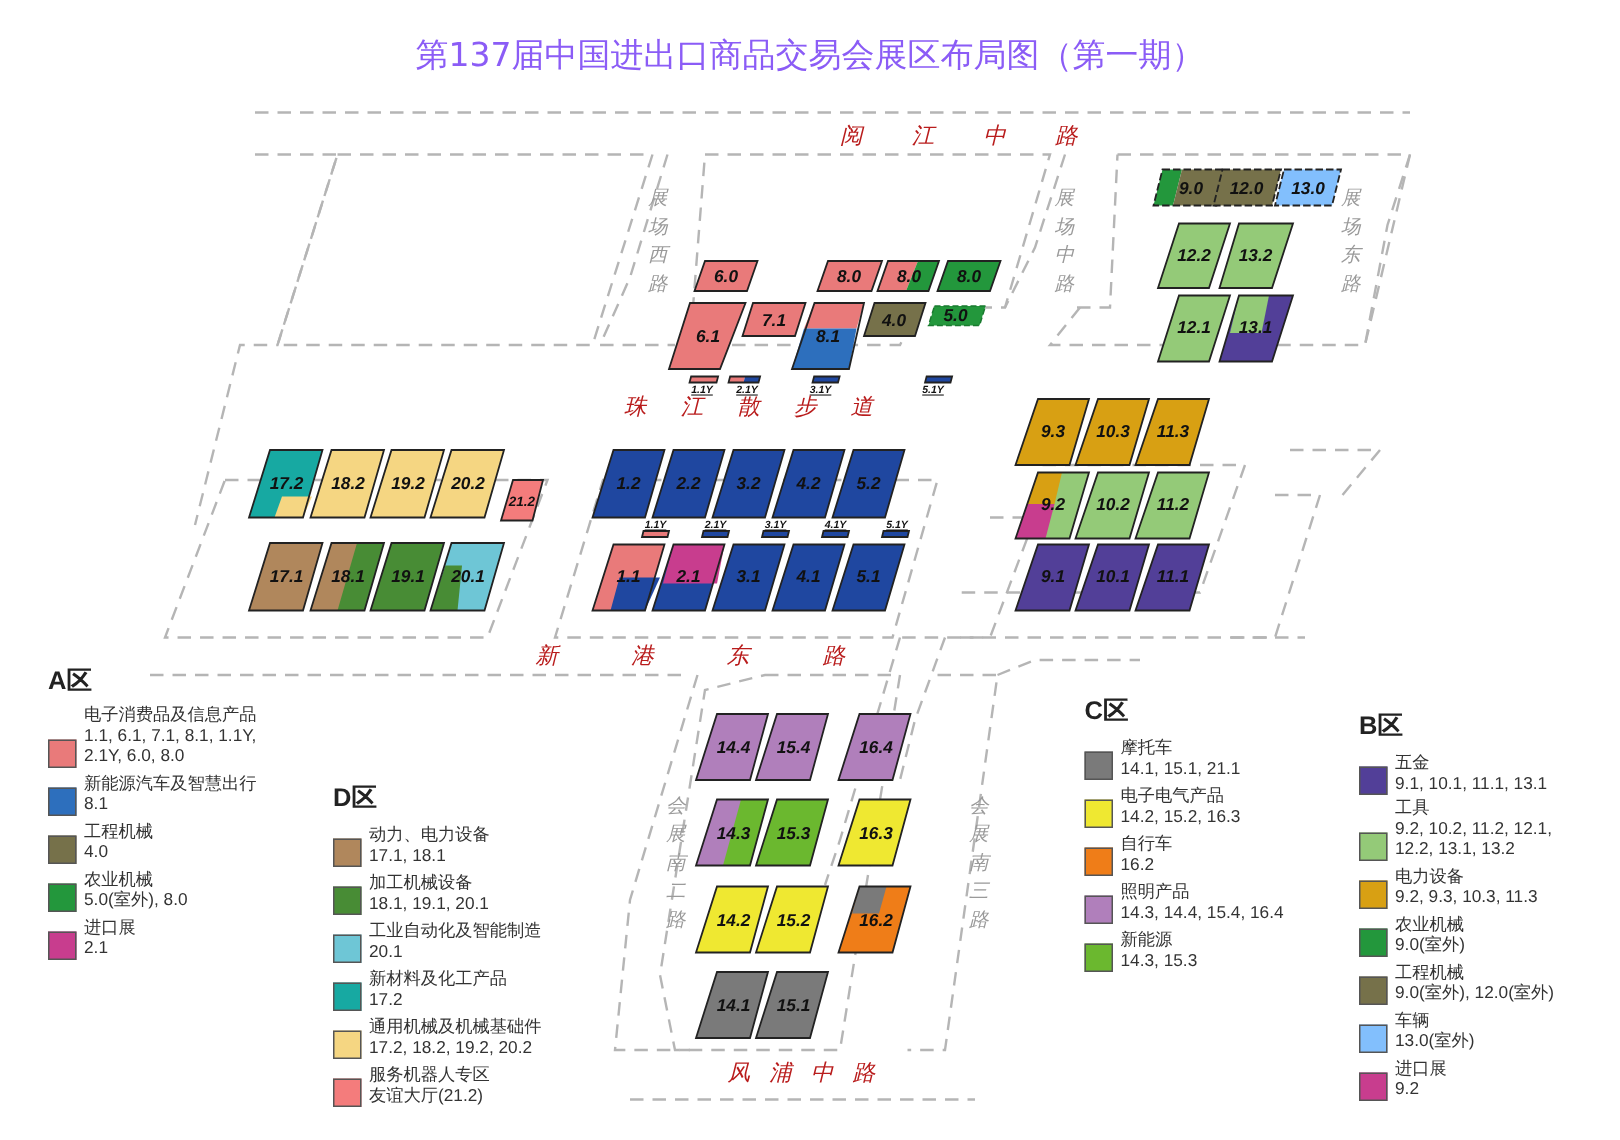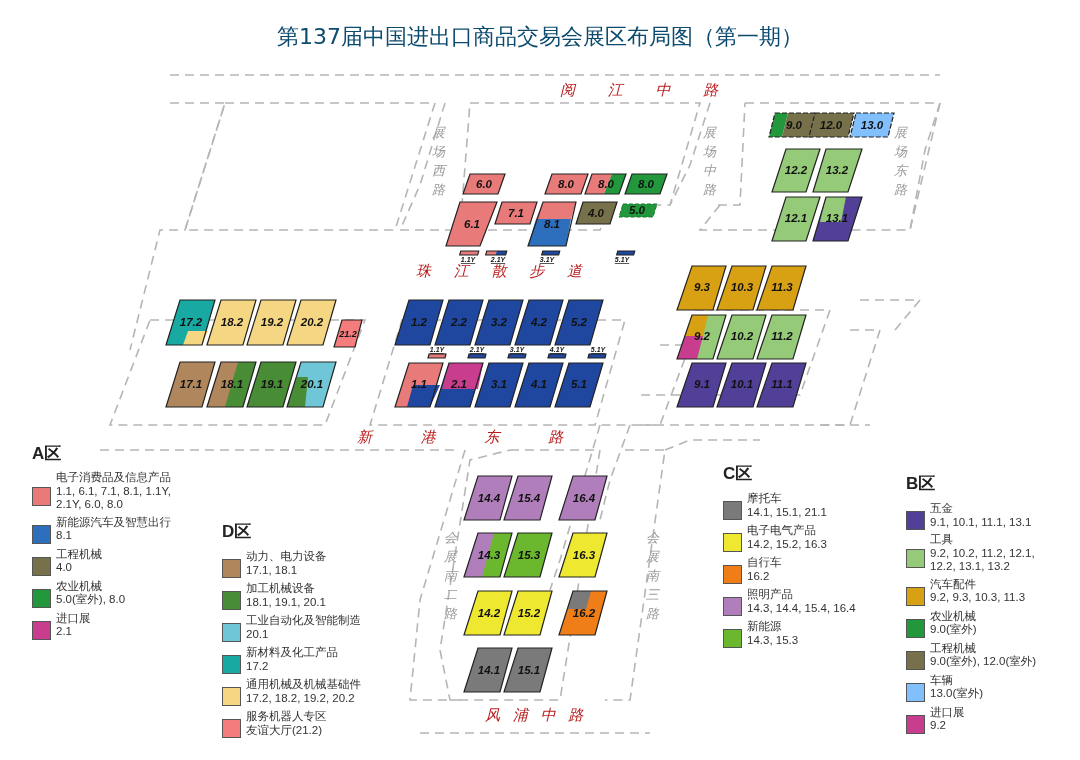--- a/index.html
+++ b/index.html
@@ -1,28 +1,28 @@
 <!DOCTYPE html>
 <html><head>
 <meta charset="utf-8">
 <style>
   html, body { margin: 0; padding: 0; background: #ffffff; }
   body { width: 1080px; height: 760px; position: relative; overflow: hidden;
          font-family: "DejaVu Sans", "Liberation Sans", sans-serif; color: #222; }
   .title { position: absolute; left: 0; top: 22px; width: 1080px; text-align: center;
-           font-size: 22px; color: #0c4a6e; letter-spacing: 0px; }
+           font-size: 22px; color: #8b5cf6; letter-spacing: 0px; }
   svg.map { position: absolute; left: 0; top: 0; }
   .road-label { position: absolute; font-family: "DejaVu Serif", serif; font-style: italic;
                 color: #b91c1c; font-size: 15px; }
   .road-v { position: absolute; font-family: "DejaVu Serif", serif; font-style: italic;
             color: #9a9a9a; font-size: 13px; width: 16px; line-height: 19px; }
   .legend { position: absolute; }
   .legend h3 { margin: 0 0 6px 0; font-size: 17px; font-weight: bold; color: #222;
                font-family: "Liberation Sans", sans-serif; }
-  .lg-item { display: flex; align-items: center; margin-bottom: 3px; }
+  .lg-item { display: flex; align-items: flex-end; margin-bottom: 3px; }
   .sw { width: 17px; height: 17px; border: 1.5px solid #555; margin-right: 5px;
         margin-top: 10px; flex: 0 0 auto; }
   .lg-text { font-size: 11.5px; line-height: 13.5px; color: #333;
              font-family: "Liberation Sans", sans-serif; }
   .hall-label { font-family: "Liberation Sans", sans-serif; font-weight: bold;
                 font-style: italic; font-size: 11.5px; fill: #111; }
   .y-label { font-family: "Liberation Sans", sans-serif; font-weight: bold;
              font-style: italic; font-size: 7px; fill: #111; text-decoration: underline; }
 </style>
 </head>
@@ -528,21 +528,21 @@
     <div class="sw" style="background:#94ca78"></div>
     <div class="lg-text">
       <div>工具</div>
       <div>9.2, 10.2, 11.2, 12.1,</div>
       <div>12.2, 13.1, 13.2</div>
     </div>
   </div>
   <div class="lg-item">
     <div class="sw" style="background:#d8a013"></div>
     <div class="lg-text">
-      <div>汽车配件</div>
+      <div>电力设备</div>
       <div>9.2, 9.3, 10.3, 11.3</div>
     </div>
   </div>
   <div class="lg-item">
     <div class="sw" style="background:#23973c"></div>
     <div class="lg-text">
       <div>农业机械</div>
       <div>9.0(室外)</div>
     </div>
   </div>

